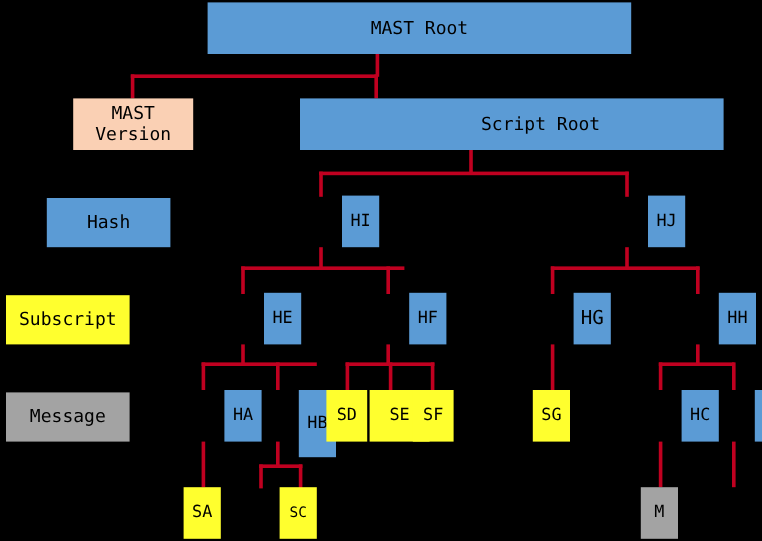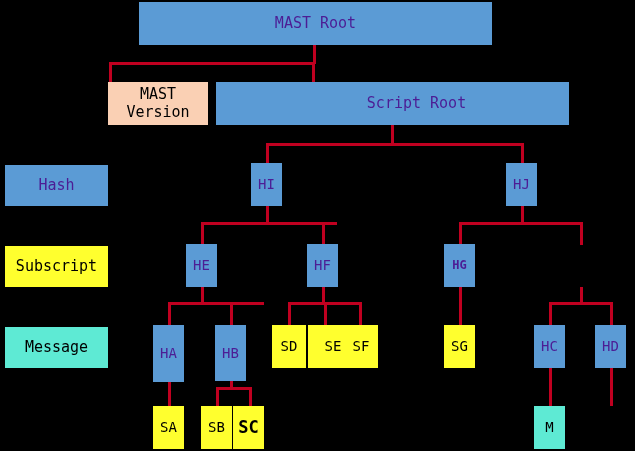--- a/index.html
+++ b/index.html
@@ -19,23 +19,23 @@
     position: absolute;
     box-sizing: border-box;
     display: flex;
     align-items: center;
     justify-content: center;
     text-align: center;
     line-height: 1.15;
     z-index: 3;
     white-space: pre-line;
   }
-  .hash  { background: #5B9BD5; color: #4c1d95; }
+  .hash  { background: #5B9BD5; color: #000000; margin-left: 34px; }
   .sub   { background: #FFFF2E; color: #000000; }
-  .msg   { background: #5eead4; color: #000000; }
+  .msg   { background: #a3a3a3; color: #000000; }
   .ver   { background: #FAD0B4; color: #000000; }
 
   .edge {
     position: absolute;
     background: #C00020;
     z-index: 1;
   }
   .edge.v { width: 3px; }
   .edge.h { height: 3px; }
 </style>
@@ -92,43 +92,43 @@
   <div class="edge v" style="left:549px; top:368px; height:38px;"></div>
 
   <div class="edge v" style="left:610px; top:368px; height:38px;"></div>
 
   <div class="node hash" style="left:5px; top:165px; width:103px; height:41px; font-size:15px;">Hash</div>
   <div class="node sub" style="left:5px; top:246px; width:103px; height:41px; font-size:15px;">Subscript</div>
   <div class="node msg" style="left:5px; top:327px; width:103px; height:41px; font-size:15px;">Message</div>
 
   <div class="node hash" style="left:139px; top:2px; width:353px; height:43px; font-size:15px;">MAST Root</div>
 
-  <div class="node ver" style="left:61px; top:82px; width:100px; height:43px; font-size:15px;margin-left:47px;">MAST
+  <div class="node ver" style="left:61px; top:82px; width:100px; height:43px; font-size:15px;">MAST
 Version</div>
 
   <div class="node hash" style="left:216px; top:82px; width:353px; height:43px; font-size:15px;padding-left:48px;">Script Root</div>
 
   <div class="node hash" style="left:251px; top:163px; width:31px; height:43px; font-size:14px;">HI</div>
   <div class="node hash" style="left:506px; top:163px; width:31px; height:43px; font-size:14px;">HJ</div>
 
   <div class="node hash" style="left:186px; top:244px; width:31px; height:43px; font-size:14px;">HE</div>
   <div class="node hash" style="left:307px; top:244px; width:31px; height:43px; font-size:14px;">HF</div>
-  <div class="node hash" style="left:444px; top:244px; width:31px; height:43px; font-size:12px;font-weight:bold;">HG</div>
+  <div class="node hash" style="left:444px; top:244px; width:31px; height:43px; font-size:16px;">HG</div>
+  <div class="node hash" style="left:565px; top:244px; width:31px; height:43px; font-size:14px;">HH</div>
 
-  <div class="node hash" style="left:153px; top:325px; width:31px; height:57px; font-size:14px;">HA</div>
+  <div class="node hash" style="left:153px; top:325px; width:31px; height:43px; font-size:14px;">HA</div>
   <div class="node hash" style="left:215px; top:325px; width:31px; height:56px; font-size:14px;">HB</div>
 
   <div class="node sub" style="left:272px; top:325px; width:34px; height:43px; font-size:14px;">SD</div>
   <div class="node sub" style="left:308px; top:325px; width:50px; height:43px; font-size:14px;">SE</div>
   <div class="node sub" style="left:344px; top:325px; width:34px; height:43px; font-size:14px;">SF</div>
 
   <div class="node sub" style="left:444px; top:325px; width:31px; height:43px; font-size:14px;">SG</div>
 
   <div class="node hash" style="left:595px; top:325px; width:31px; height:43px; font-size:14px;">HD</div>
   <div class="node hash" style="left:534px; top:325px; width:31px; height:43px; font-size:14px;">HC</div>
 
   <div class="node sub" style="left:153px; top:406px; width:31px; height:43px; font-size:14px;">SA</div>
-  <div class="node sub" style="left:201px; top:406px; width:31px; height:43px; font-size:14px;">SB</div>
-  <div class="node sub" style="left:233px; top:406px; width:31px; height:43px; font-size:17px;font-weight:bold;">SC</div>
+  <div class="node sub" style="left:233px; top:406px; width:31px; height:43px; font-size:12px;">SC</div>
 
   <div class="node msg" style="left:534px; top:406px; width:31px; height:43px; font-size:14px;">M</div>
 
 </div>
 
 </body></html>

